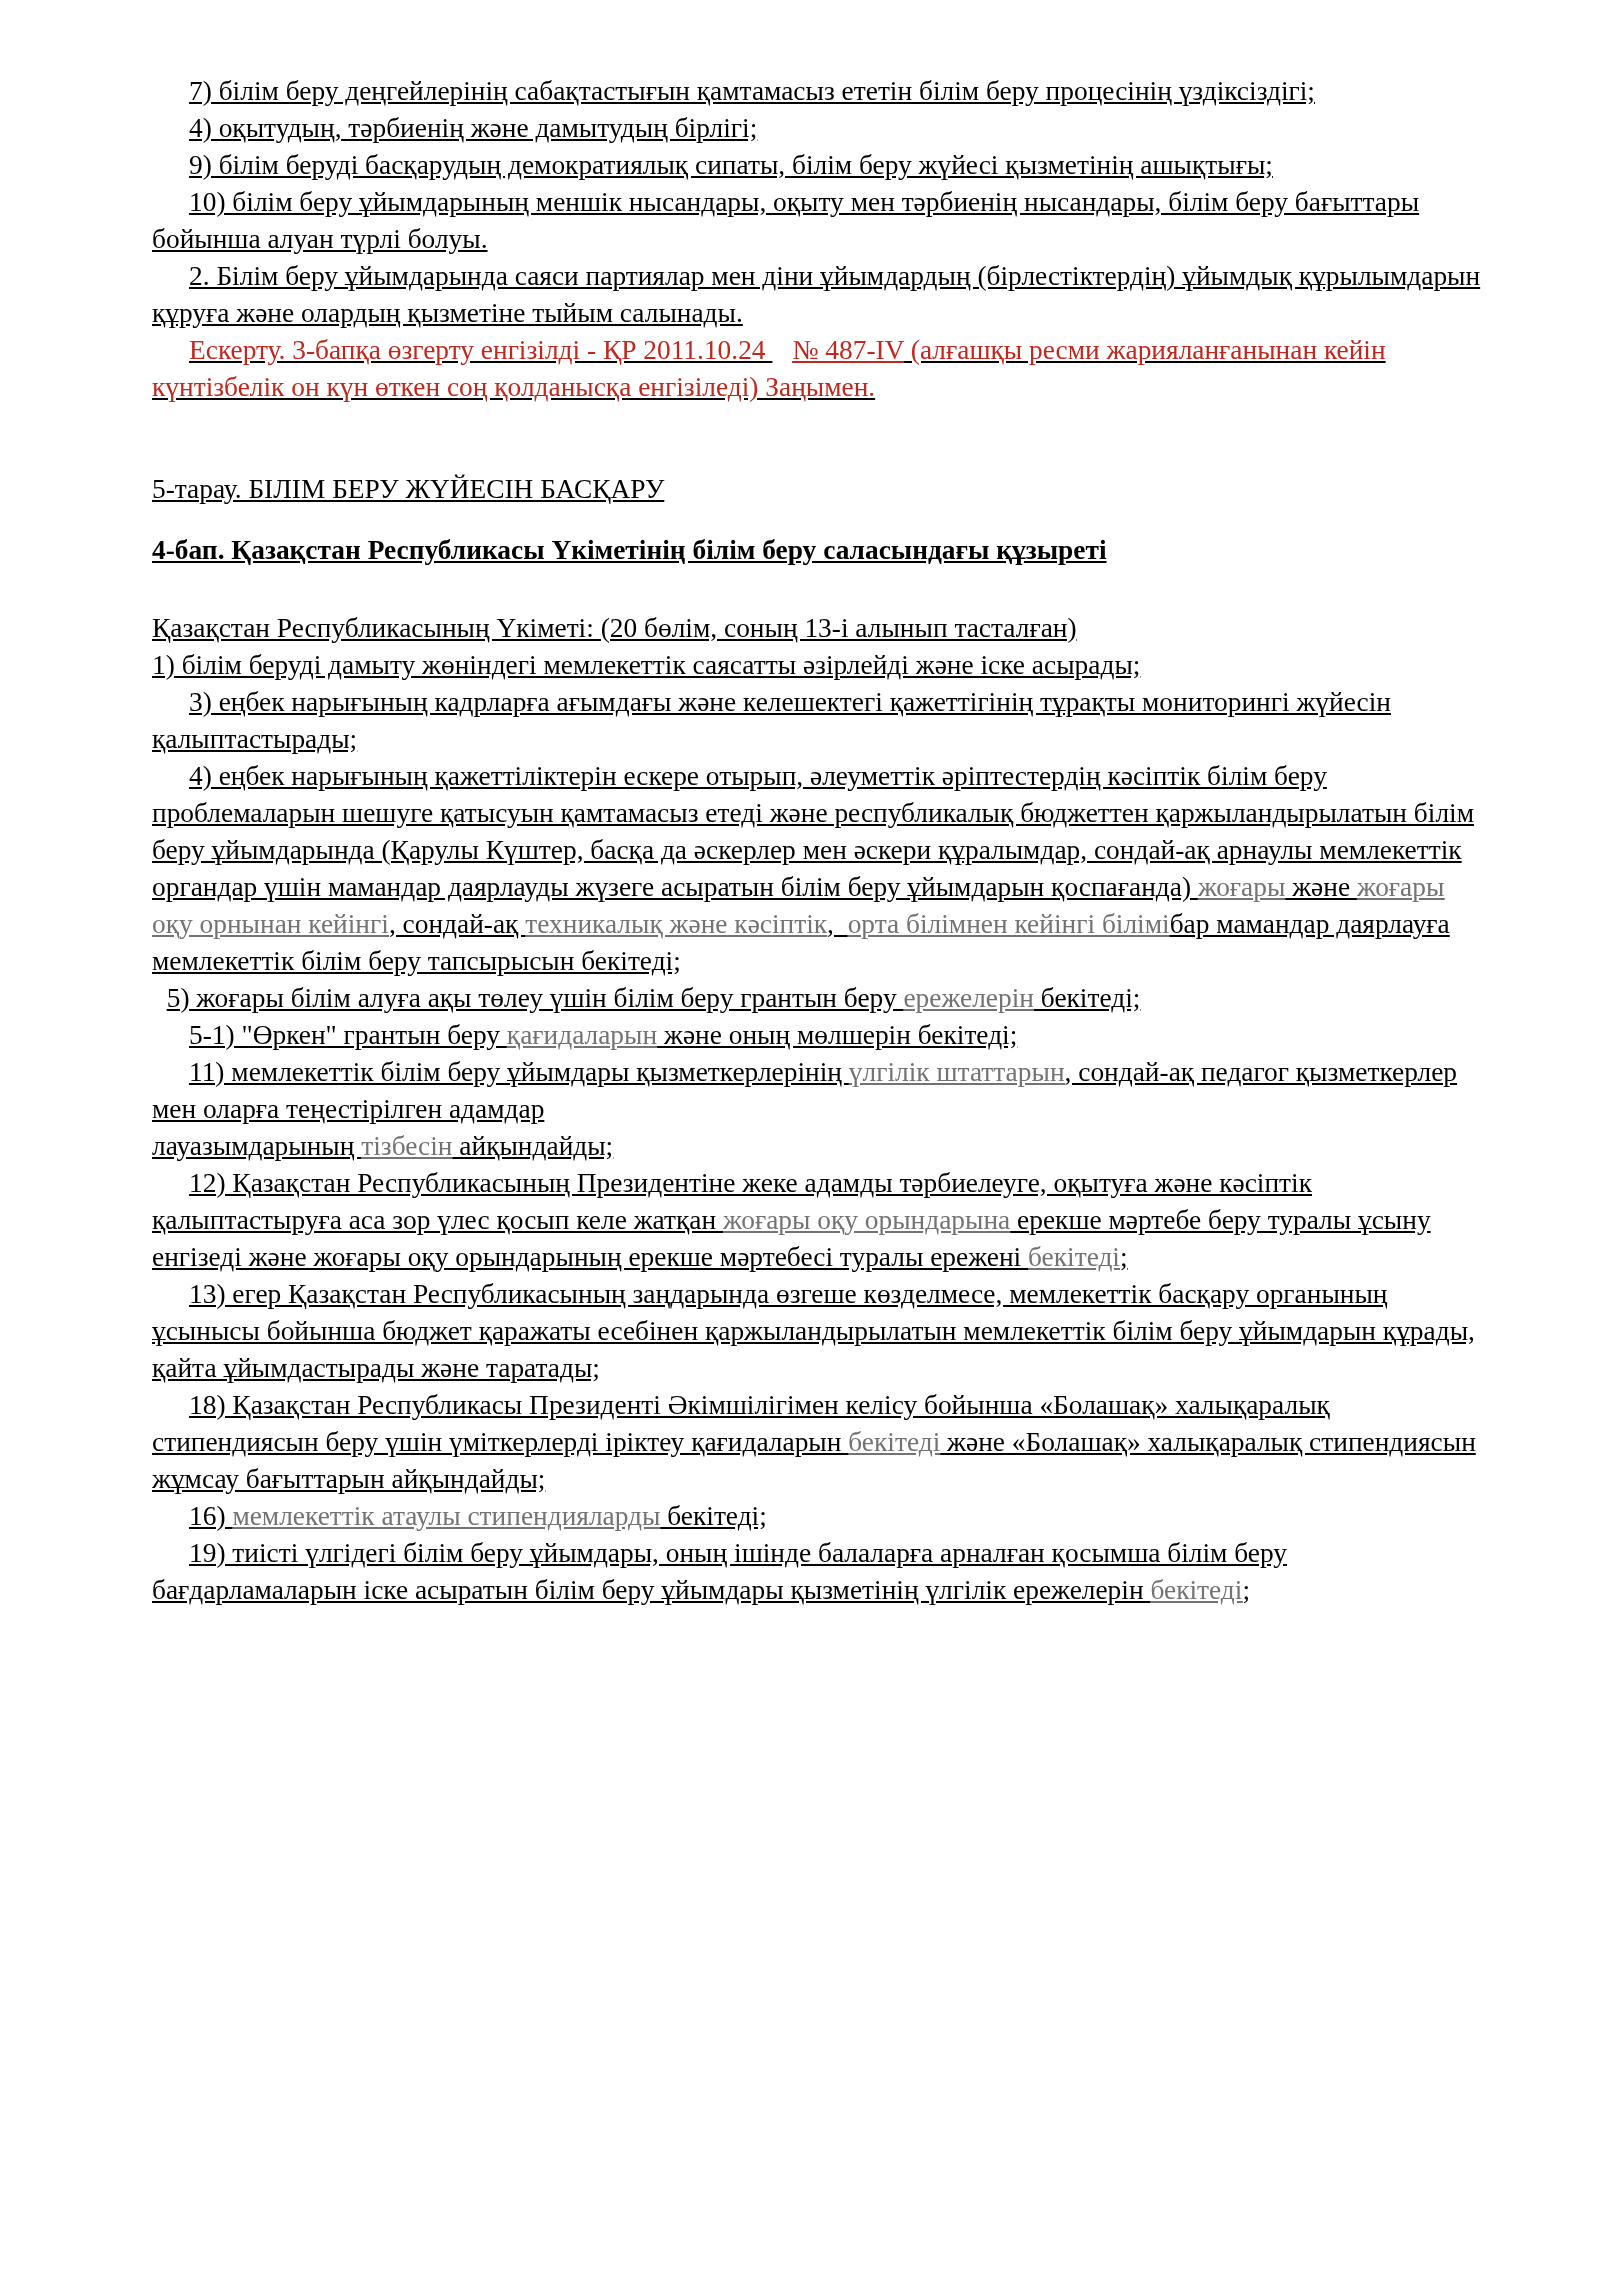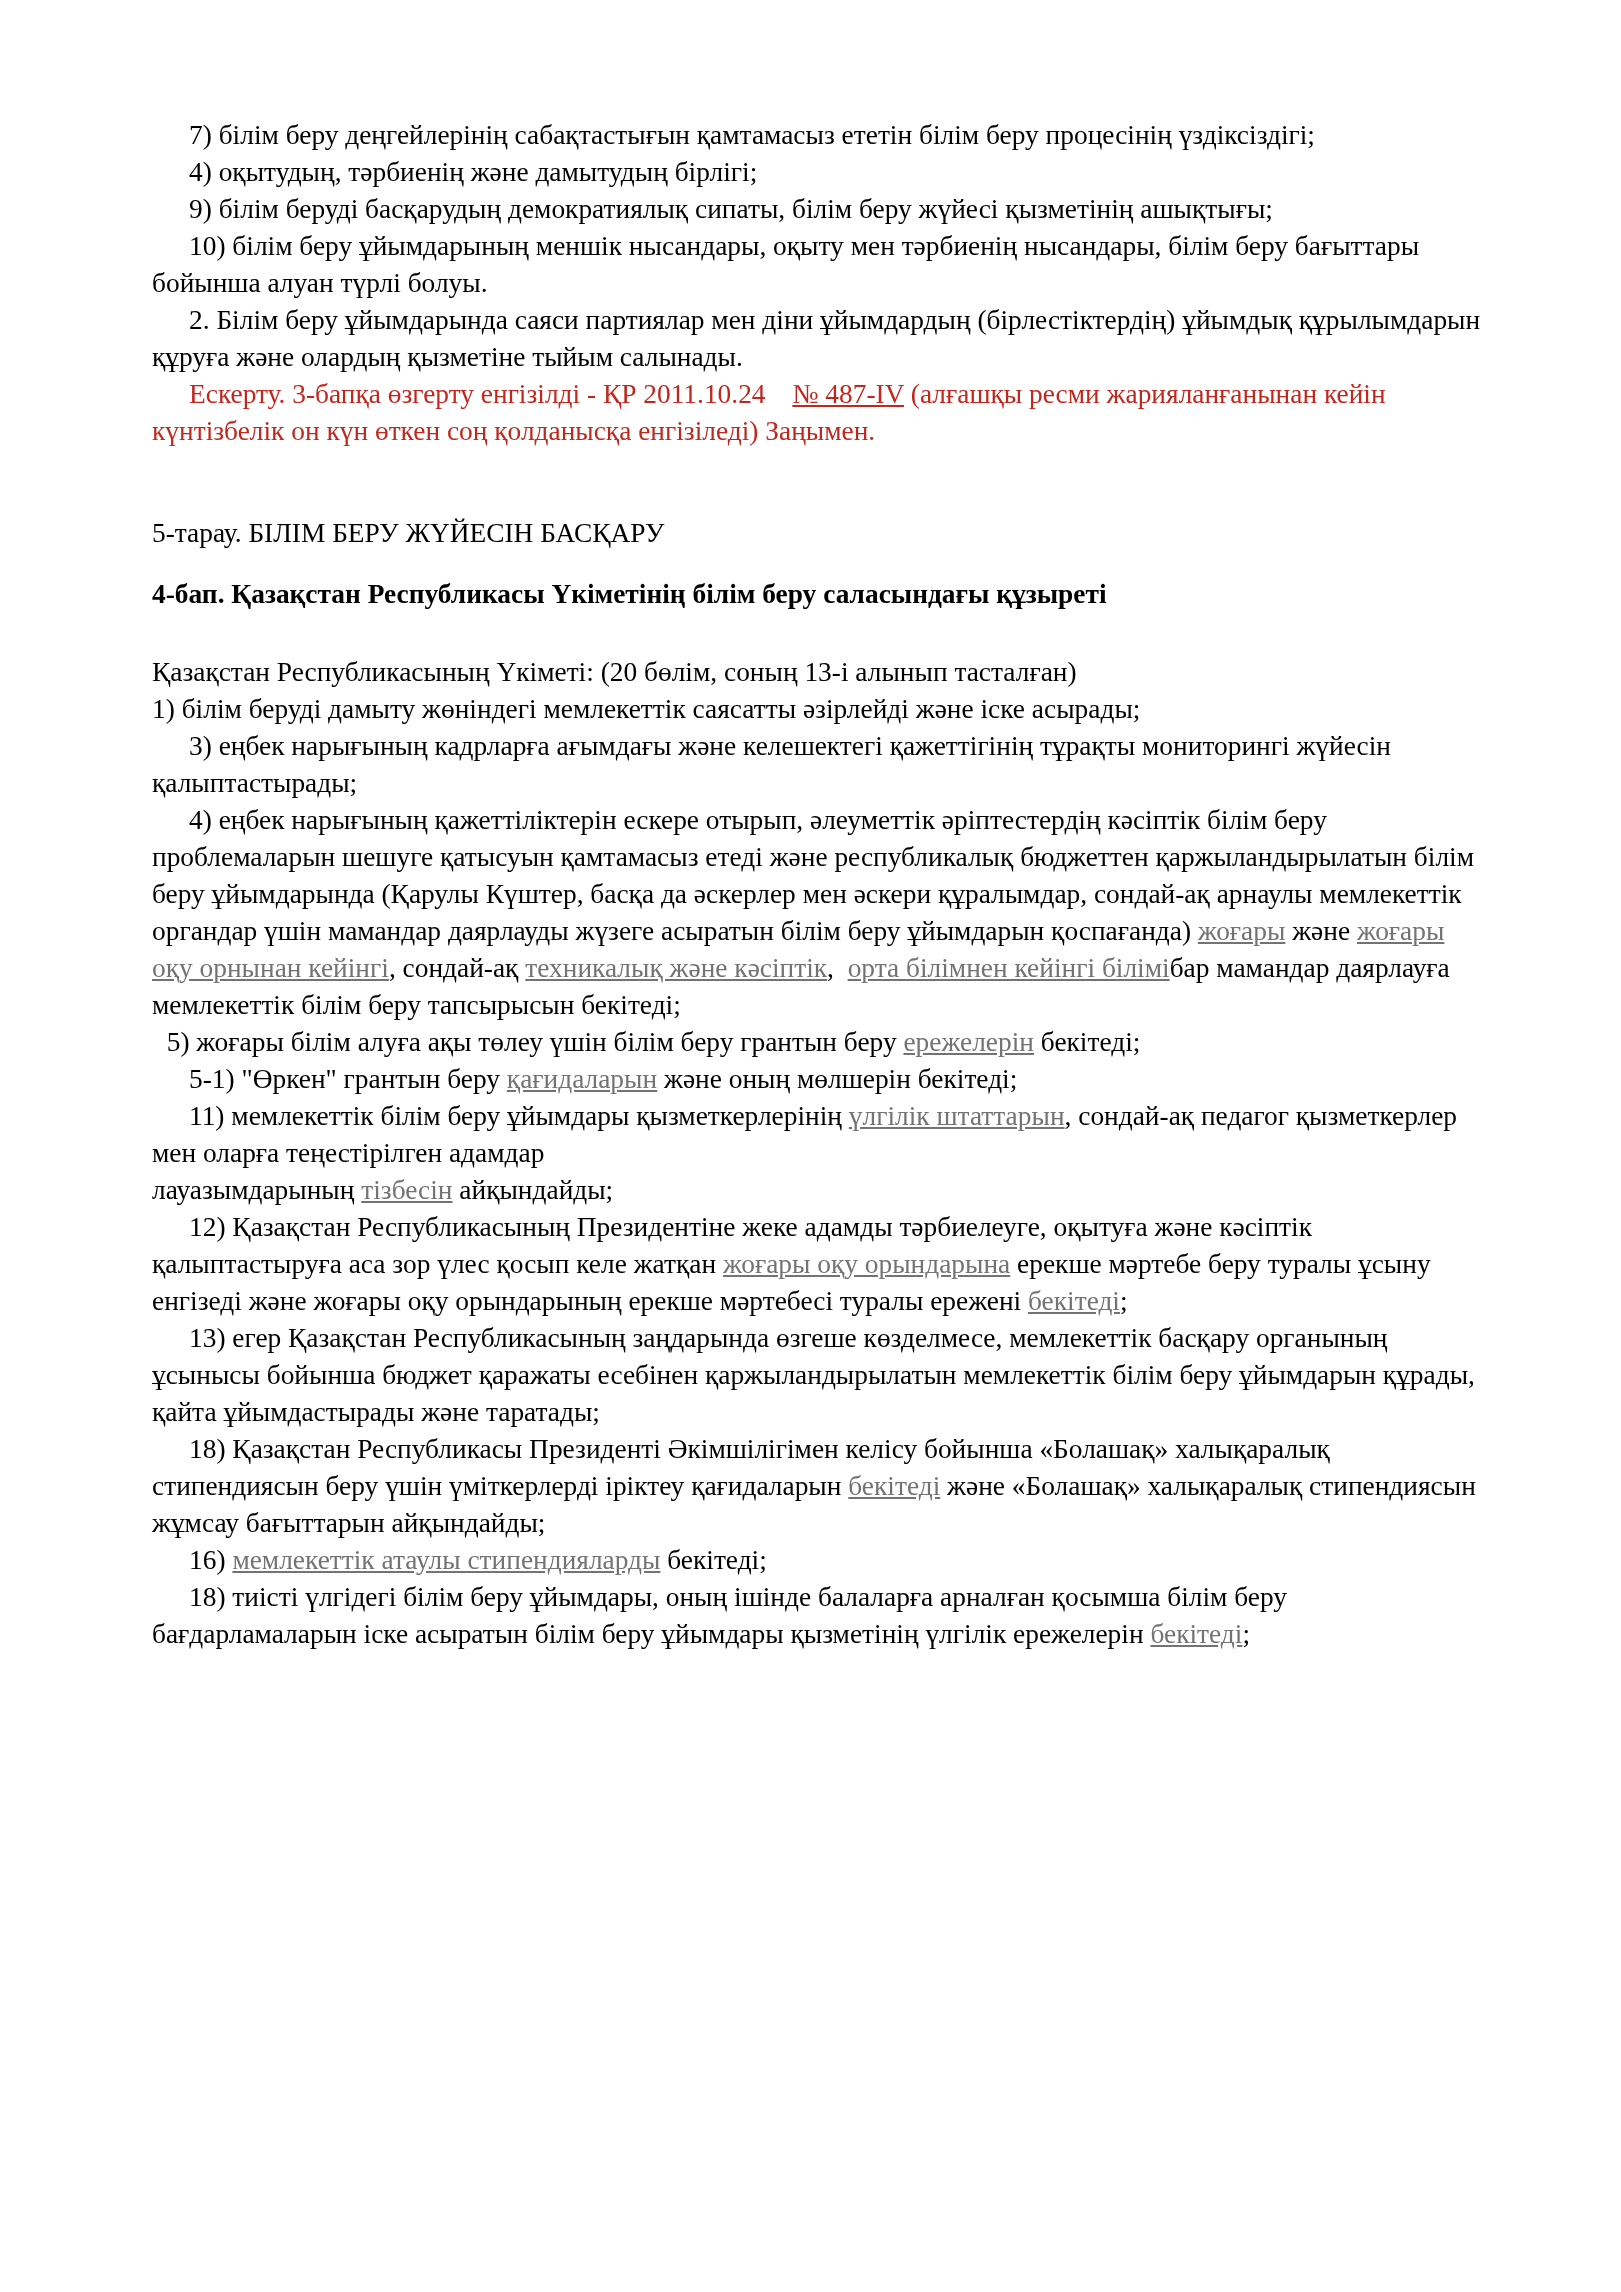--- a/index.html
+++ b/index.html
@@ -6,22 +6,23 @@
     margin: 0;
     padding: 0;
     background: #ffffff;
   }
   .page {
     position: relative;
     width: 1621px;
     height: 2293px;
     background: #ffffff;
     box-sizing: border-box;
-    padding: 117px 137px 0 152px;
+    padding: 73px 137px 0 152px;
     overflow: hidden;
+    text-decoration: underline;
   }
   .doc {
     font-family: "Liberation Serif", "DejaVu Serif", serif;
     font-size: 27.4px;
     line-height: 37px;
     color: #000000;
     width: 1331px;
   }
   p.p { margin: 0; padding: 0; }
   .indent      { text-indent: 37px; }
@@ -61,16 +62,16 @@
       <p class="p noindent"><span>1) білім беруді дамыту жөніндегі мемлекеттік саясатты әзірлейді және іске асырады;</span></p>
       <p class="p indent"><span>3) еңбек нарығының кадрларға ағымдағы және келешектегі қажеттігінің тұрақты мониторингі жүйесін қалыптастырады;</span></p>
       <p class="p indent"><span>4) еңбек нарығының қажеттіліктерін ескере отырып, әлеуметтік әріптестердің кәсіптік білім беру проблемаларын шешуге қатысуын қамтамасыз етеді және республикалық бюджеттен қаржыландырылатын білім беру ұйымдарында (Қарулы Күштер, басқа да әскерлер мен әскери құралымдар, сондай-ақ арнаулы мемлекеттік органдар үшін мамандар даярлауды жүзеге асыратын білім беру ұйымдарын қоспағанда) </span><a href="#" class="doc-link">жоғары</a><span> және </span><a href="#" class="doc-link">жоғары оқу орнынан кейінгі</a><span>, сондай-ақ </span><a href="#" class="doc-link">техникалық және кәсіптік</a><span>,&nbsp; </span><a href="#" class="doc-link">орта білімнен кейінгі білімі</a><span>бар мамандар даярлауға мемлекеттік білім беру тапсырысын бекітеді;</span></p>
       <p class="p smallindent"><span>5) жоғары білім алуға ақы төлеу үшін білім беру грантын беру </span><a href="#" class="doc-link">ережелерін</a><span> бекітеді;</span></p>
       <p class="p indent"><span>5-1) "Өркен" грантын беру </span><a href="#" class="doc-link">қағидаларын</a><span> және оның мөлшерін бекітеді;</span></p>
       <p class="p indent"><span>11) мемлекеттік білім беру ұйымдары қызметкерлерінің </span><a href="#" class="doc-link">үлгілік штаттарын</a><span>, сондай-ақ педагог қызметкерлер мен оларға теңестірілген адамдар</span><br><span>лауазымдарының </span><a href="#" class="doc-link">тізбесін</a><span> айқындайды;</span></p>
       <p class="p indent"><span>12) Қазақстан Республикасының Президентіне жеке адамды тәрбиелеуге, оқытуға және кәсіптік қалыптастыруға аса зор үлес қосып келе жатқан </span><a href="#" class="doc-link">жоғары оқу орындарына</a><span> ерекше мәртебе беру туралы ұсыну енгізеді және жоғары оқу орындарының ерекше мәртебесі туралы ережені </span><a href="#" class="doc-link">бекітеді</a><span>;</span></p>
       <p class="p indent"><span>13) егер Қазақстан Республикасының заңдарында өзгеше көзделмесе, мемлекеттік басқару органының ұсынысы бойынша бюджет қаражаты есебінен қаржыландырылатын мемлекеттік білім беру ұйымдарын құрады, қайта ұйымдастырады және таратады;</span></p>
       <p class="p indent"><span>18) Қазақстан Республикасы Президенті Әкімшілігімен келісу бойынша «Болашақ» халықаралық стипендиясын беру үшін үміткерлерді іріктеу қағидаларын </span><a href="#" class="doc-link">бекітеді</a><span> және «Болашақ» халықаралық стипендиясын жұмсау бағыттарын айқындайды;</span></p>
       <p class="p indent"><span>16) </span><a href="#" class="doc-link">мемлекеттік атаулы стипендияларды</a><span> бекітеді;</span></p>
-      <p class="p indent"><span>18) тиісті үлгідегі білім беру ұйымдары, оның ішінде балаларға арналған қосымша білім беру бағдарламаларын іске асыратын білім беру ұйымдары қызметінің үлгілік ережелерін </span><a href="#" class="doc-link">бекітеді</a><span>;</span></p>
+      <p class="p indent"><span>19) тиісті үлгідегі білім беру ұйымдары, оның ішінде балаларға арналған қосымша білім беру бағдарламаларын іске асыратын білім беру ұйымдары қызметінің үлгілік ережелерін </span><a href="#" class="doc-link">бекітеді</a><span>;</span></p>
     </div>
 </div>
 
 
 </body></html>

